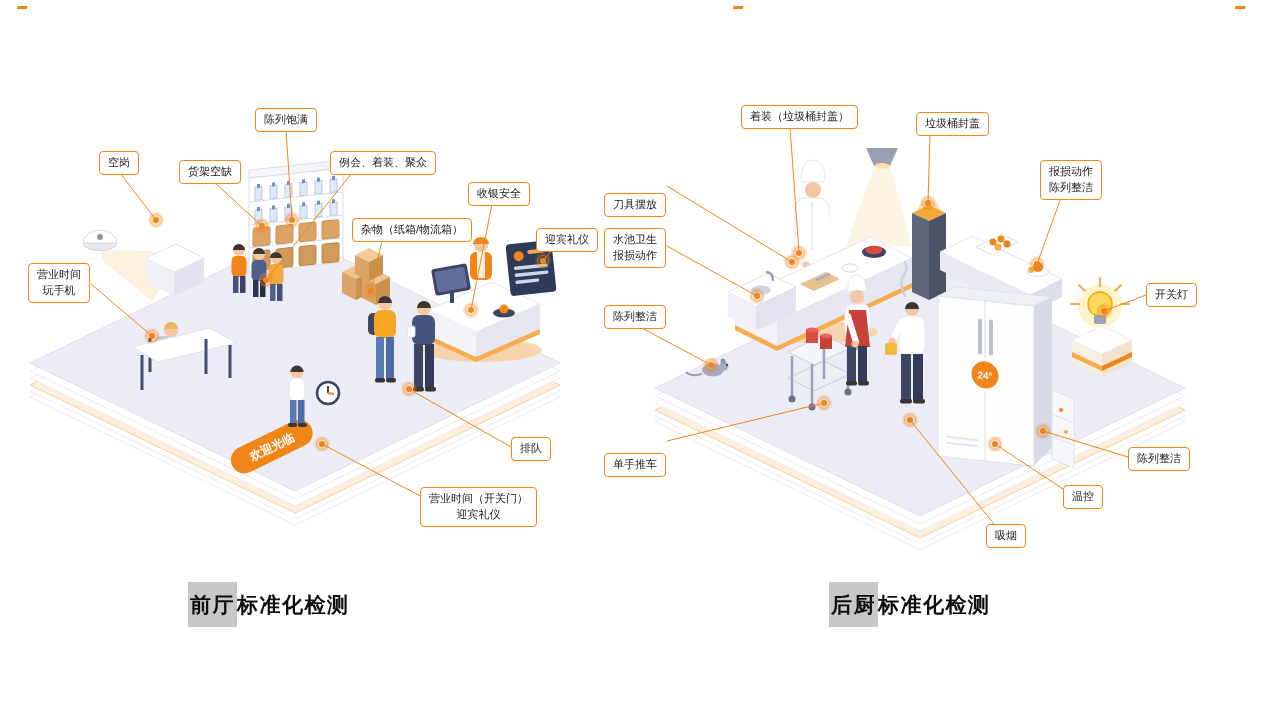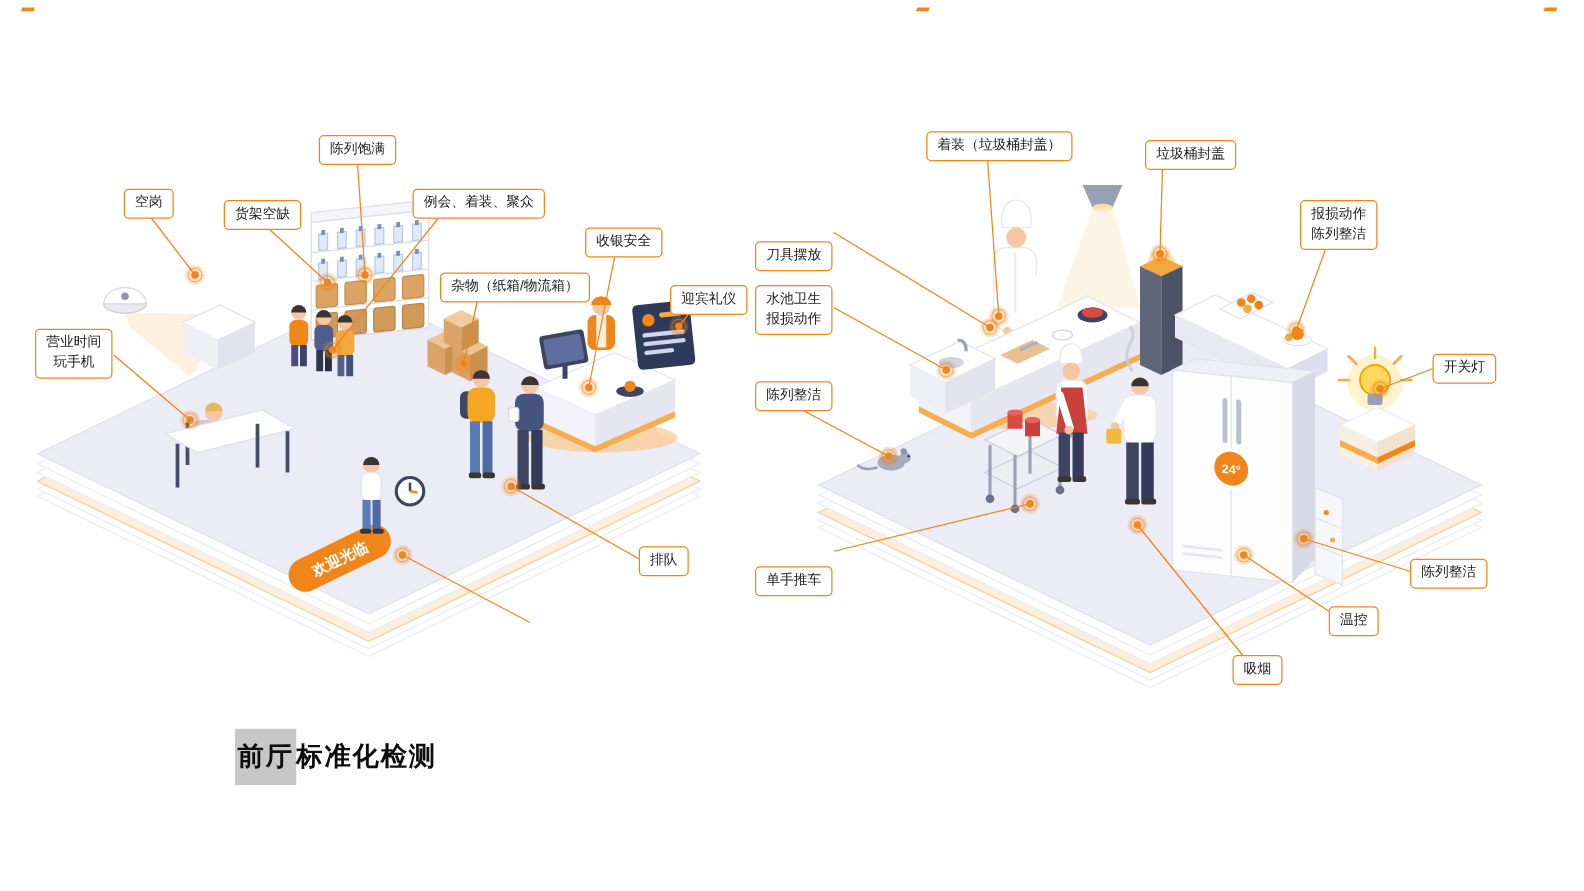--- a/index.html
+++ b/index.html
@@ -525,32 +525,37 @@
   <div class="callout" style="left:99px;top:151px">空岗</div>
   <div class="callout" style="left:255px;top:108px">陈列饱满</div>
   <div class="callout" style="left:179px;top:160px">货架空缺</div>
   <div class="callout" style="left:330px;top:151px">例会、着装、聚众</div>
   <div class="callout" style="left:352px;top:218px">杂物（纸箱/物流箱）</div>
   <div class="callout" style="left:468px;top:182px">收银安全</div>
   <div class="callout" style="left:536px;top:228px">迎宾礼仪</div>
   <div class="callout" style="left:28px;top:263px">营业时间
 玩手机</div>
   <div class="callout" style="left:511px;top:437px">排队</div>
+  <div class="callout" style="left:420px;top:487px">营业时间（开关门）
+迎宾礼仪</div>
 
   <div class="callout" style="left:741px;top:105px">着装（垃圾桶封盖）</div>
   <div class="callout" style="left:916px;top:112px">垃圾桶封盖</div>
   <div class="callout" style="left:604px;top:193px">刀具摆放</div>
   <div class="callout" style="left:1040px;top:160px">报损动作
 陈列整洁</div>
   <div class="callout" style="left:604px;top:228px">水池卫生
 报损动作</div>
   <div class="callout" style="left:604px;top:305px">陈列整洁</div>
   <div class="callout" style="left:1146px;top:283px">开关灯</div>
   <div class="callout" style="left:604px;top:453px">单手推车</div>
   <div class="callout" style="left:1128px;top:447px">陈列整洁</div>
   <div class="callout" style="left:1063px;top:485px">温控</div>
   <div class="callout" style="left:986px;top:524px">吸烟</div>
 
   <div class="scene-title" style="left:188px;top:591px">
     <span class="hl">前厅</span><span>标准化检测</span>
   </div>
+  <div class="scene-title" style="left:829px;top:591px">
+    <span class="hl">后厨</span><span>标准化检测</span>
+  </div>
 
 </div>
 
 </body></html>

